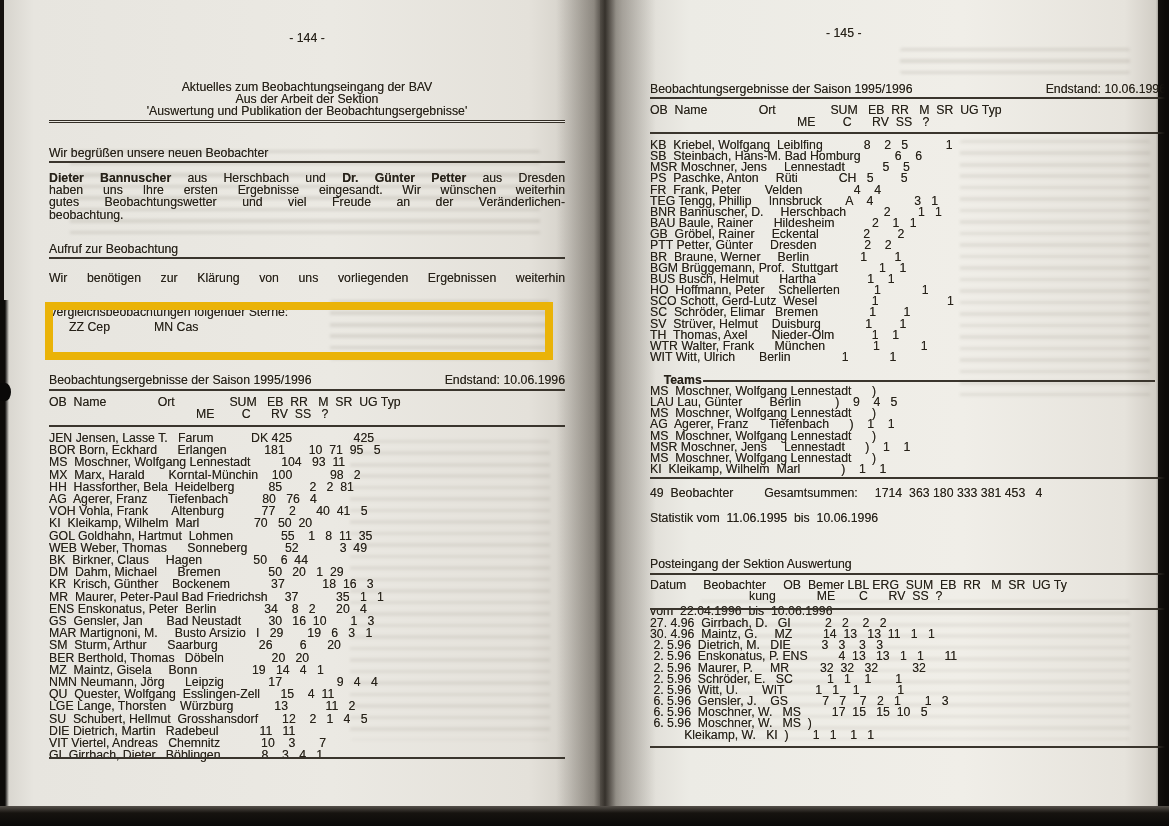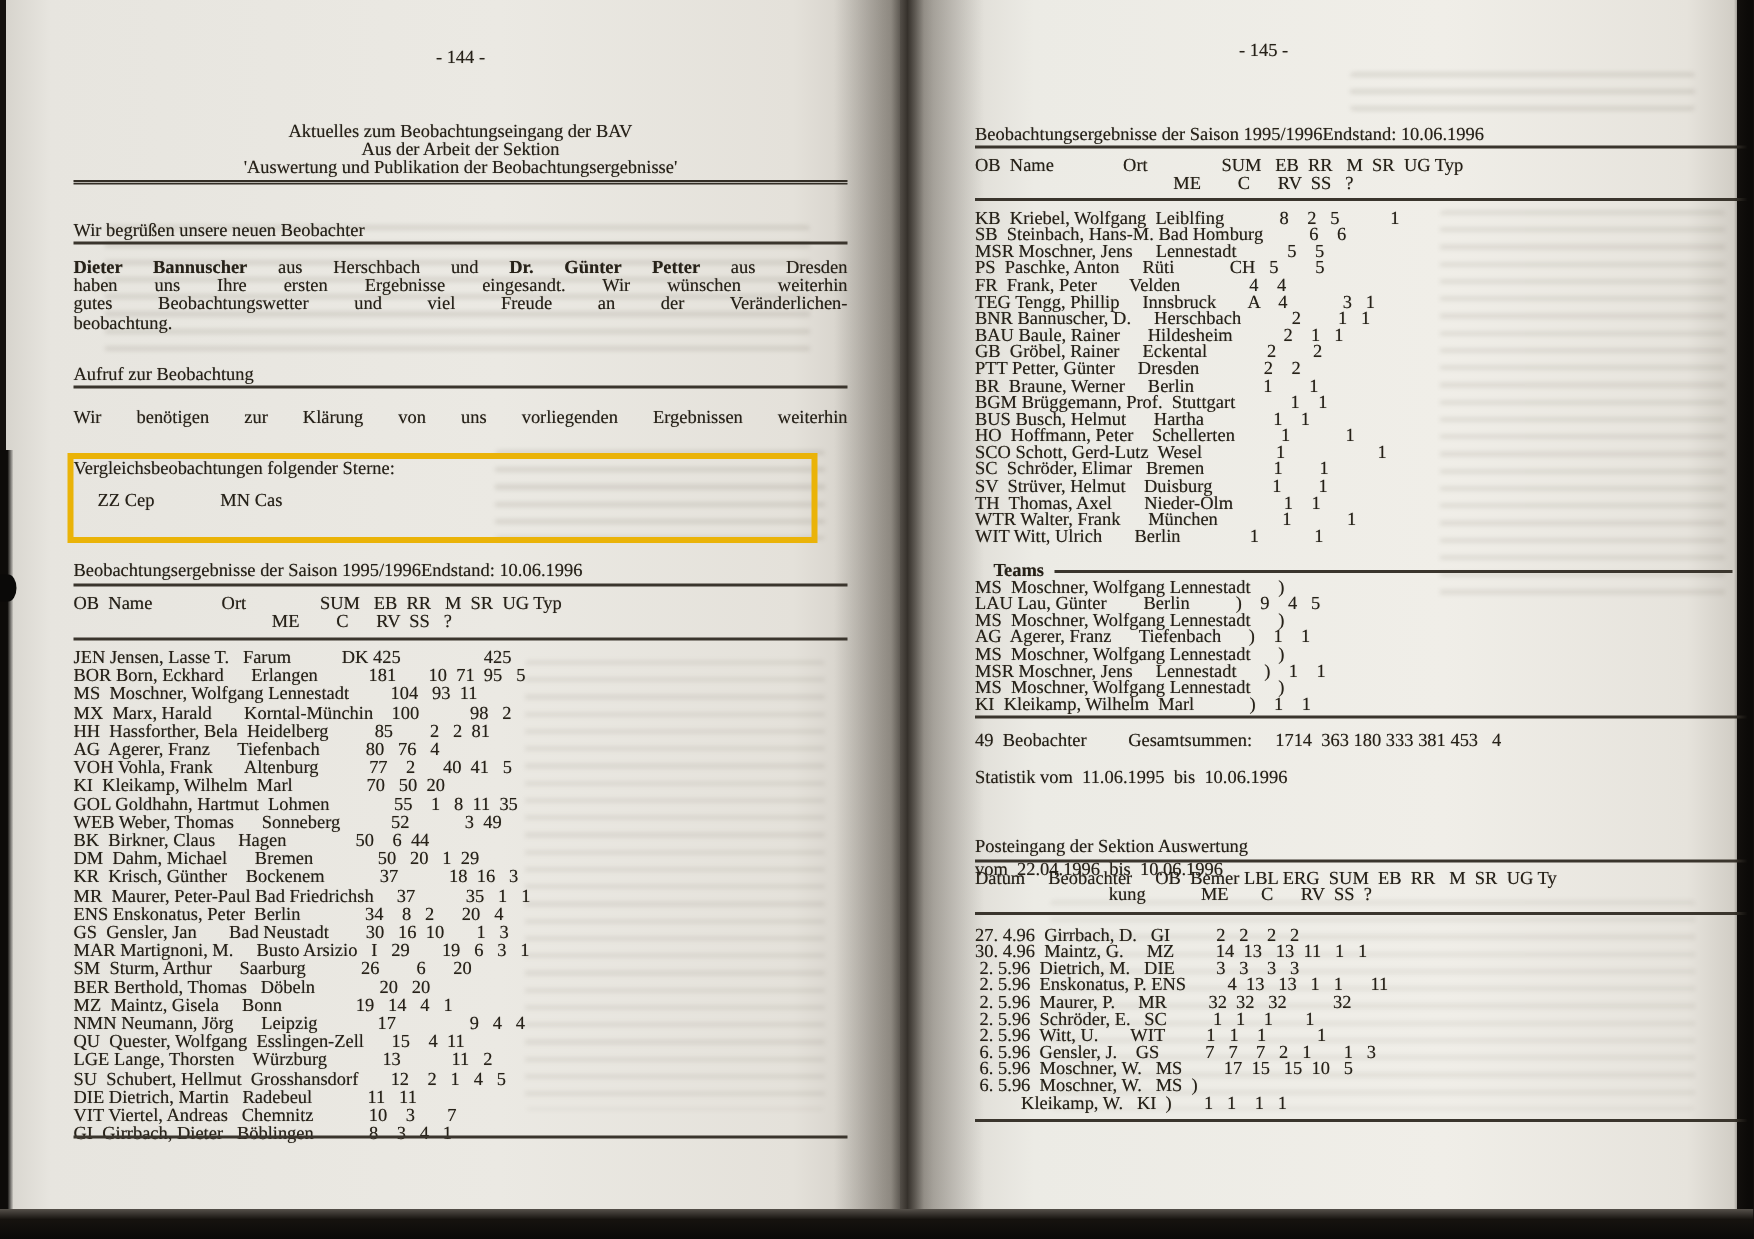--- a/index.html
+++ b/index.html
@@ -1,17 +1,17 @@
 <!DOCTYPE html>
 <html><head>
 <meta charset="utf-8">
 <style>
   html,body{margin:0;padding:0;background:#14110e;}
   #scan{position:relative;width:1169px;height:826px;overflow:hidden;
-        font-family:Liberation Serif, serif;
+        font-family:Liberation Sans, sans-serif;
         font-size:12.3px;color:#262118;}
   .page{position:absolute;top:0;height:810px;z-index:1;}
   .pageL{left:4px;width:596px;
     background:linear-gradient(90deg,#d7d4cd 0,#e7e5df 5%,#ebe9e3 55%,#e4e1da 88%,#c9c5bd 100%);}
   .pageR{left:600px;width:558px;
     background:linear-gradient(90deg,#aaa69e 0,#d9d6cf 4%,#ecebe5 16%,#f0eee8 65%,#e6e3dc 94%,#d0ccc4 100%);}
   .gutter{position:absolute;left:556px;top:0;width:100px;height:810px;z-index:2;
     background:linear-gradient(90deg,rgba(40,33,25,0) 0,rgba(40,33,25,.38) 38%,rgba(22,17,12,.8) 49%,rgba(40,33,25,.35) 60%,rgba(40,33,25,0) 100%);}
   .edgeL{position:absolute;left:0;top:300px;width:9px;height:510px;z-index:5;
     background:linear-gradient(90deg,#0d0b09 55%,rgba(13,11,9,0));}
@@ -26,23 +26,23 @@
   .w{width:516px;}
   .lx{left:49px;} .rx{left:650px;}
   .ctr{text-align:center;}
   .just{text-align:justify;text-align-last:justify;}
   .ln,.pre{white-space:pre;}
   .b{font-weight:bold;}
   .hr{position:absolute;z-index:4;background:#3a352d;height:1.5px;width:516px;}
   .hr2{height:3px;background:linear-gradient(180deg,#332e26 35%,#e9e7e1 50%,#332e26 70%);}
   .t-main .ln{line-height:12.2px;}
   .t-tight .ln{line-height:11.15px;}
-  .flexrow{display:flex;}
+  .flexrow{display:flex;justify-content:space-between;gap:33px;}
   .box{position:absolute;z-index:4;left:45px;top:302px;width:492px;height:32px;
-       border:4px solid #eab308;padding-top:20px;}
+       border:8px solid #eab308;padding-top:10px;}
   .teamrule{position:absolute;z-index:4;left:703px;top:380px;width:452px;height:1.5px;background:#3a352d;}
   #scan *{text-shadow:0 0 .5px rgba(42,36,27,.55);}
 </style>
 </head>
 <body>
 
 <div id="scan">
 
   <div class="page pageL"></div>
   <div class="page pageR"></div>

